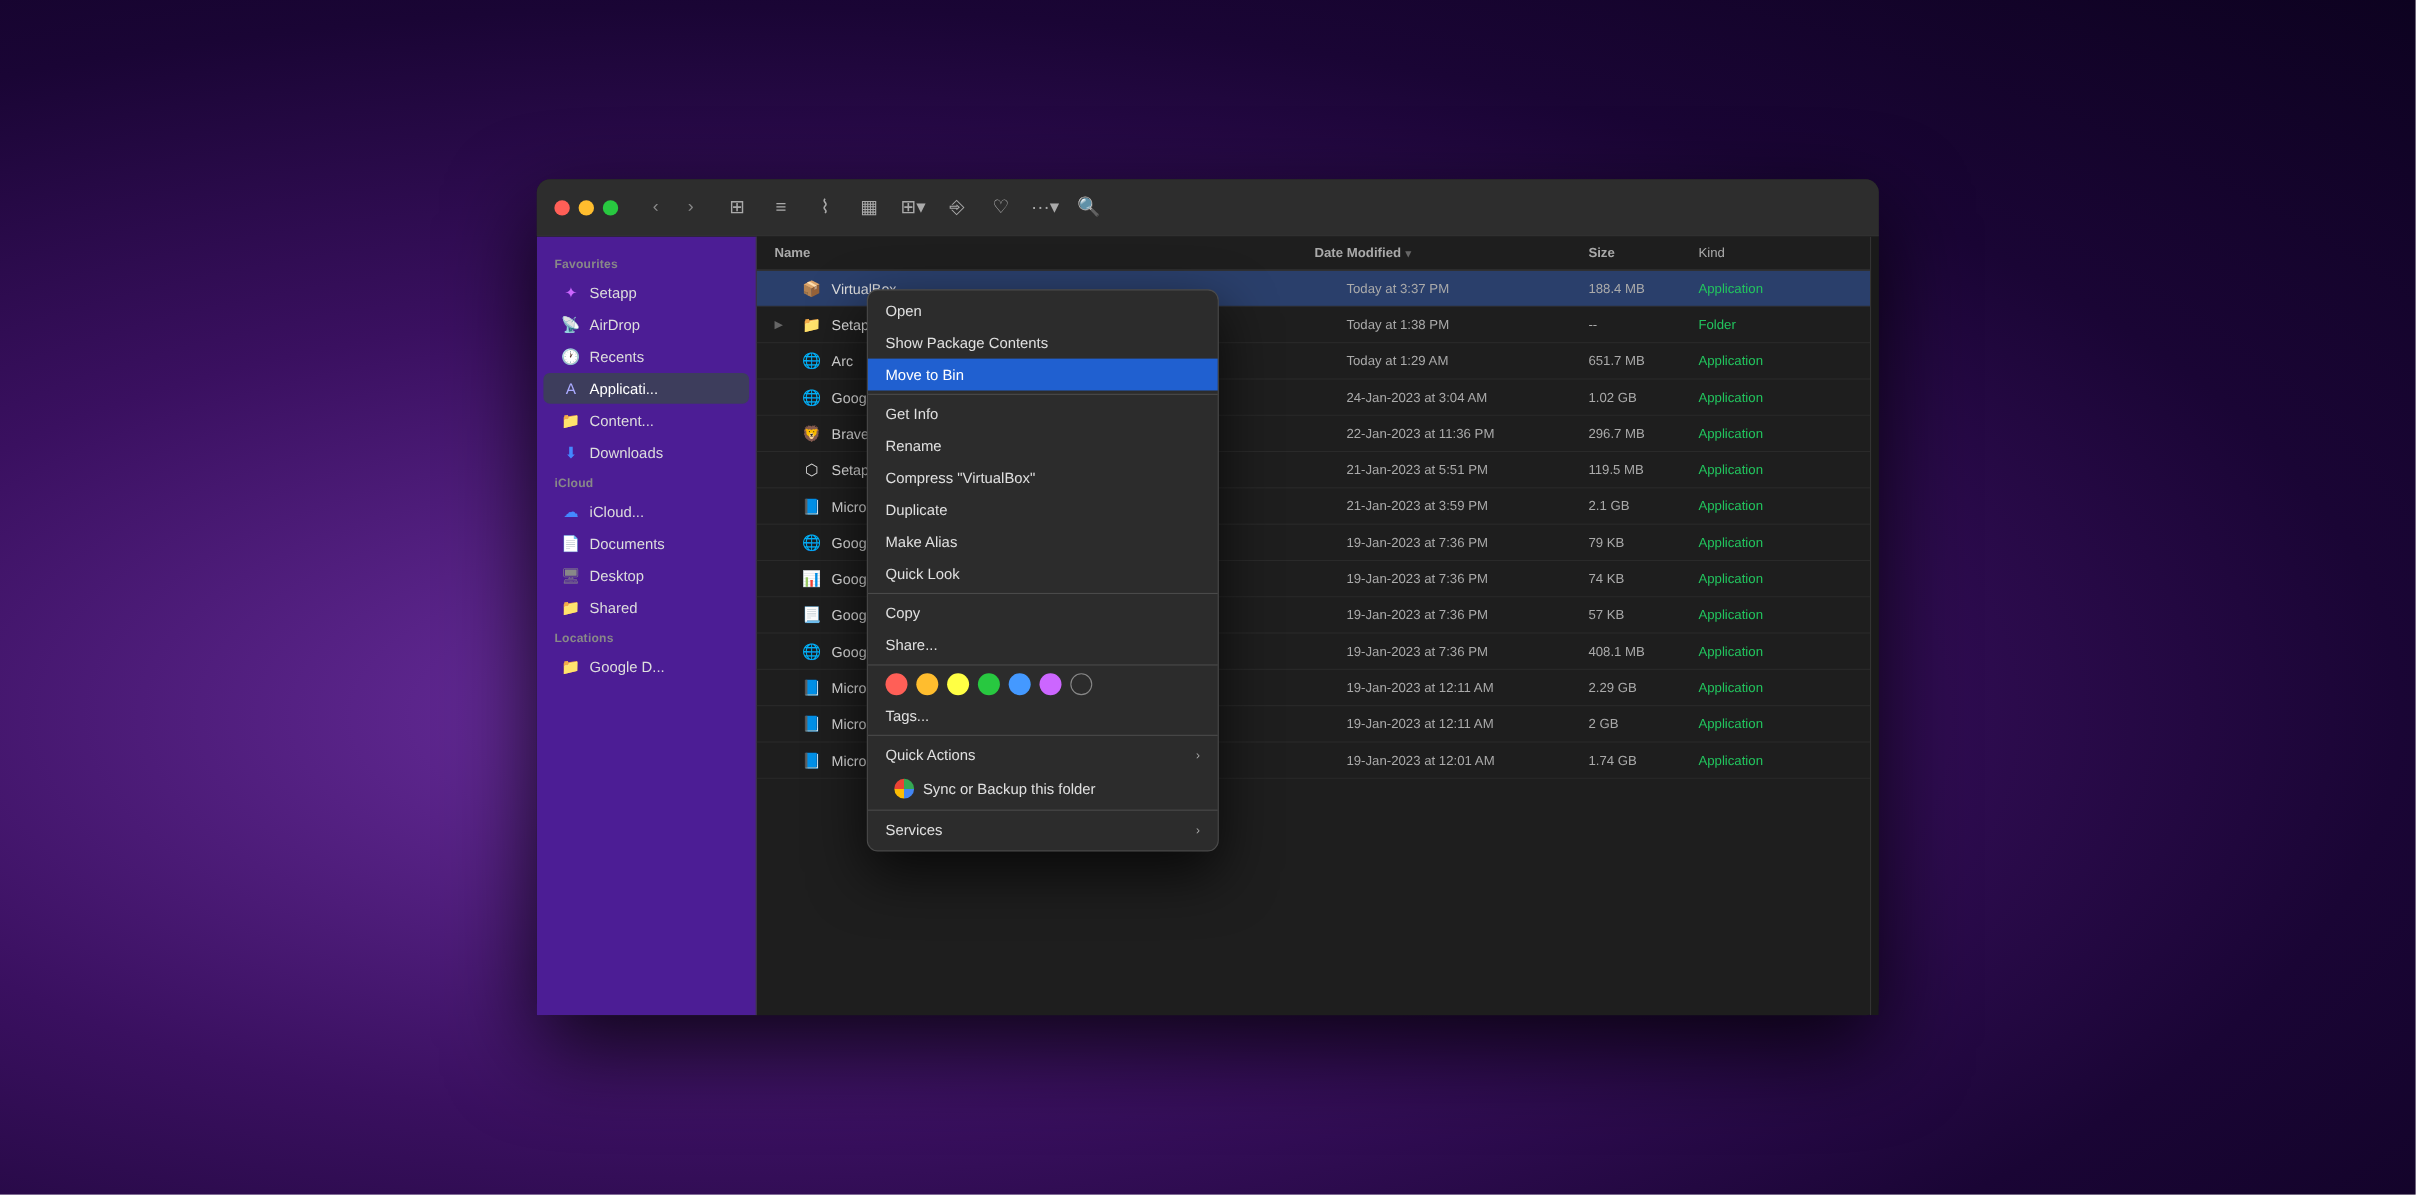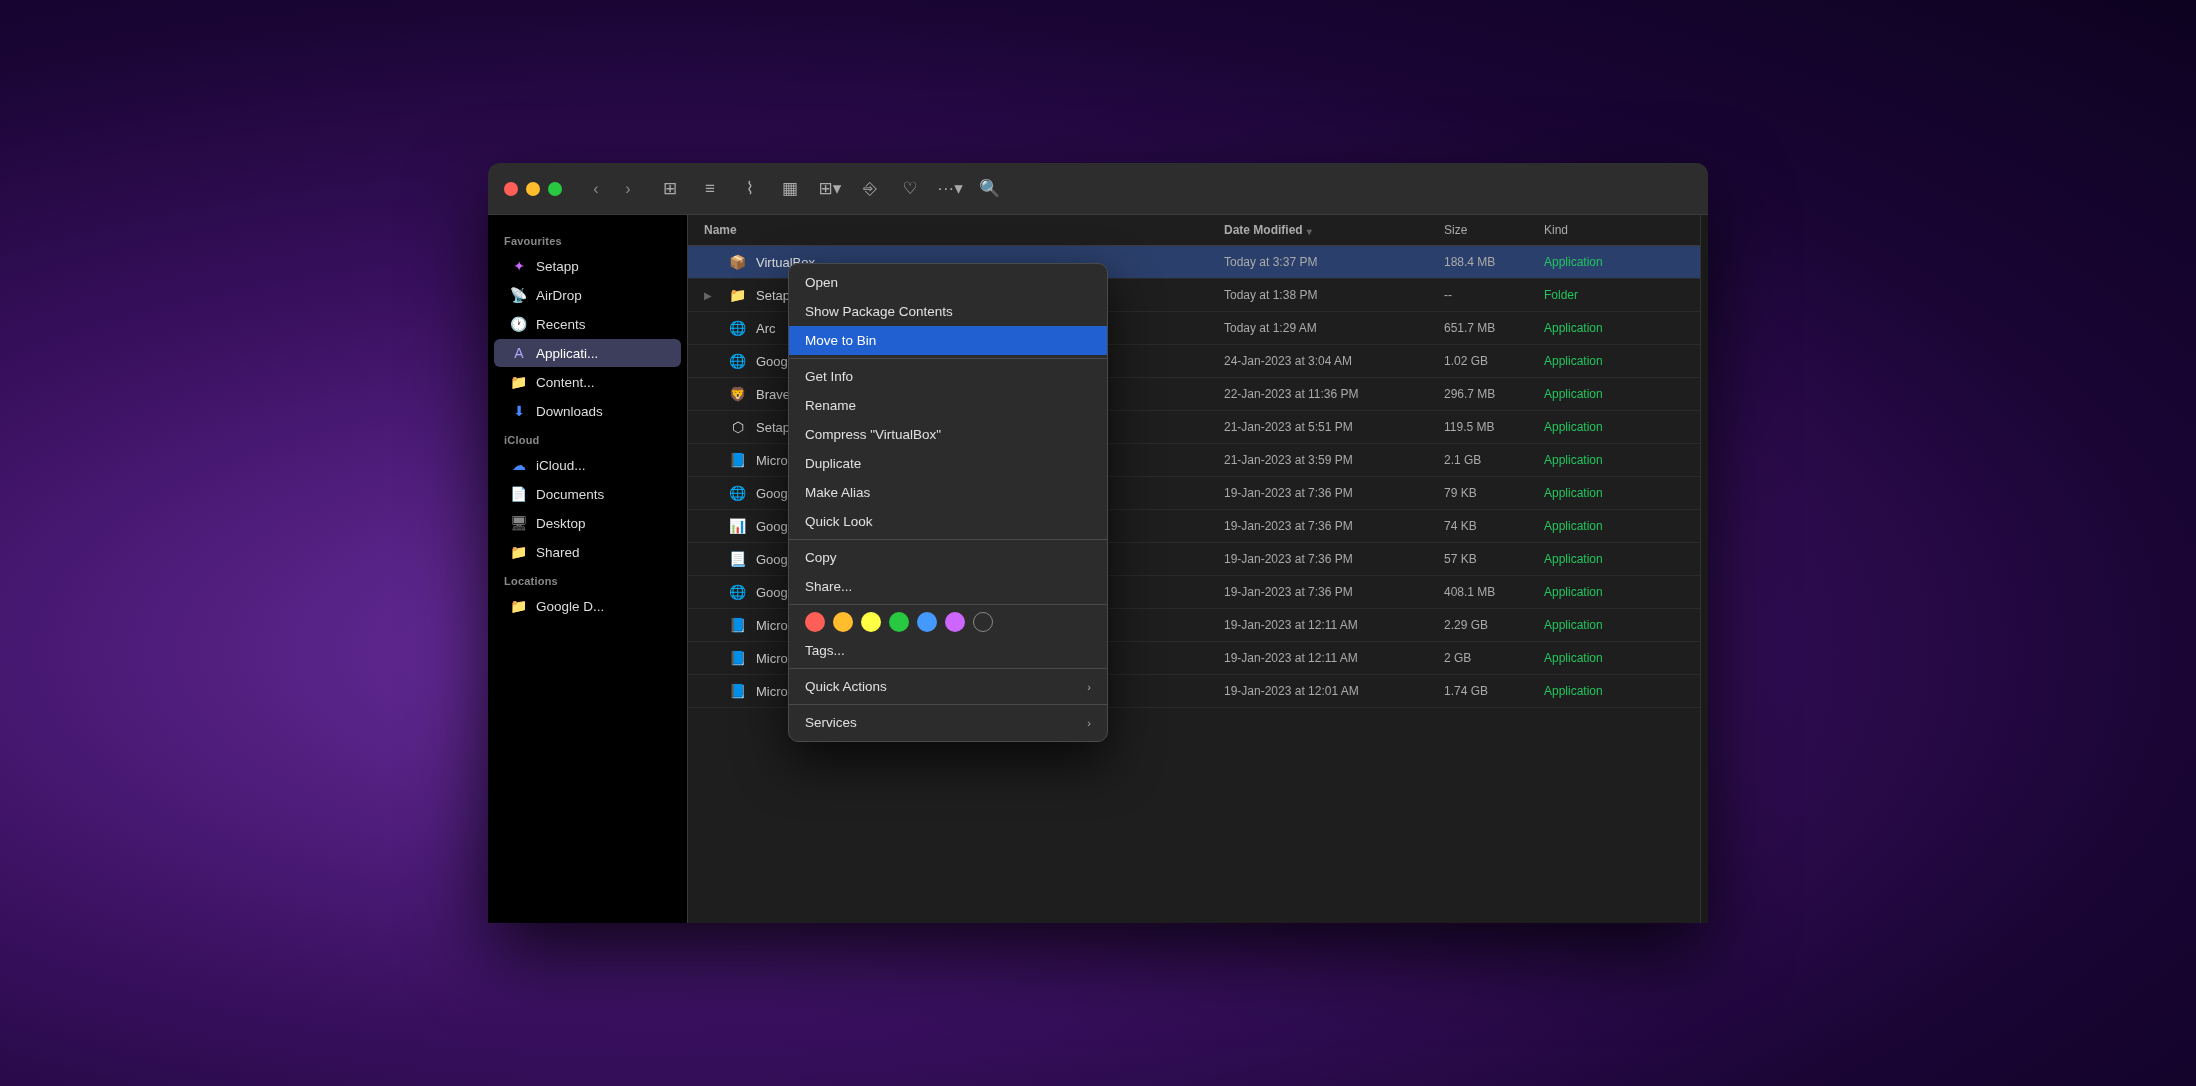--- a/index.html
+++ b/index.html
@@ -88,21 +88,21 @@
       border-radius: 5px;
       cursor: pointer;
     }
     .window-body {
       display: flex;
       flex: 1;
       overflow: hidden;
     }
     .sidebar {
       width: 200px;
-      background: #000000;
+      background: #4c1d95;
       border-right: 1px solid #3a3a3a;
       padding: 12px 0;
       overflow-y: auto;
       flex-shrink: 0;
     }
     .sidebar-section-title {
       font-size: 11px;
       font-weight: 600;
       color: #888;
       padding: 8px 16px 4px;
@@ -151,21 +151,21 @@
       align-items: center;
       padding: 8px 16px;
       border-bottom: 1px solid #3a3a3a;
       background: #1e1e1e;
       position: sticky;
       top: 0;
       z-index: 10;
     }
     .col-name { flex: 1; font-size: 12px; font-weight: 700; color: #aaa; }
     .col-date { width: 220px; font-size: 12px; font-weight: 600; color: #aaa; display: flex; align-items: flex-end; gap: 4px; }
-    .col-size { width: 100px; font-size: 12px; font-weight: 400; color: #aaa; }
+    .col-size { width: 100px; font-size: 12px; font-weight: 700; color: #aaa; margin-left: 29px; }
     .col-kind { width: 140px; font-size: 12px; font-weight: 400; color: #aaa; }
     .file-row {
       display: flex;
       align-items: center;
       padding: 6px 16px;
       border-bottom: 1px solid #2a2a2a;
       cursor: pointer;
     }
     .file-row.selected { background: #2a3f6b; }
     .file-name-cell {
@@ -555,19 +555,23 @@
     <div class="ctx-item">
       <span class="ctx-label">Tags...</span>
     </div>
     <div class="ctx-divider"></div>
 
     <div class="ctx-item has-submenu">
       <span class="ctx-label">Quick Actions</span>
       <span class="ctx-arrow">›</span>
     </div>
 
+    <div class="ctx-item" style="padding-left: 24px;">
+      <div class="sync-icon"></div>
+      <span class="ctx-label">Sync or Backup this folder</span>
+    </div>
     <div class="ctx-divider"></div>
     <div class="ctx-item has-submenu">
       <span class="ctx-label">Services</span>
       <span class="ctx-arrow">›</span>
     </div>
   </div>
 </div>
 
 </body></html>

